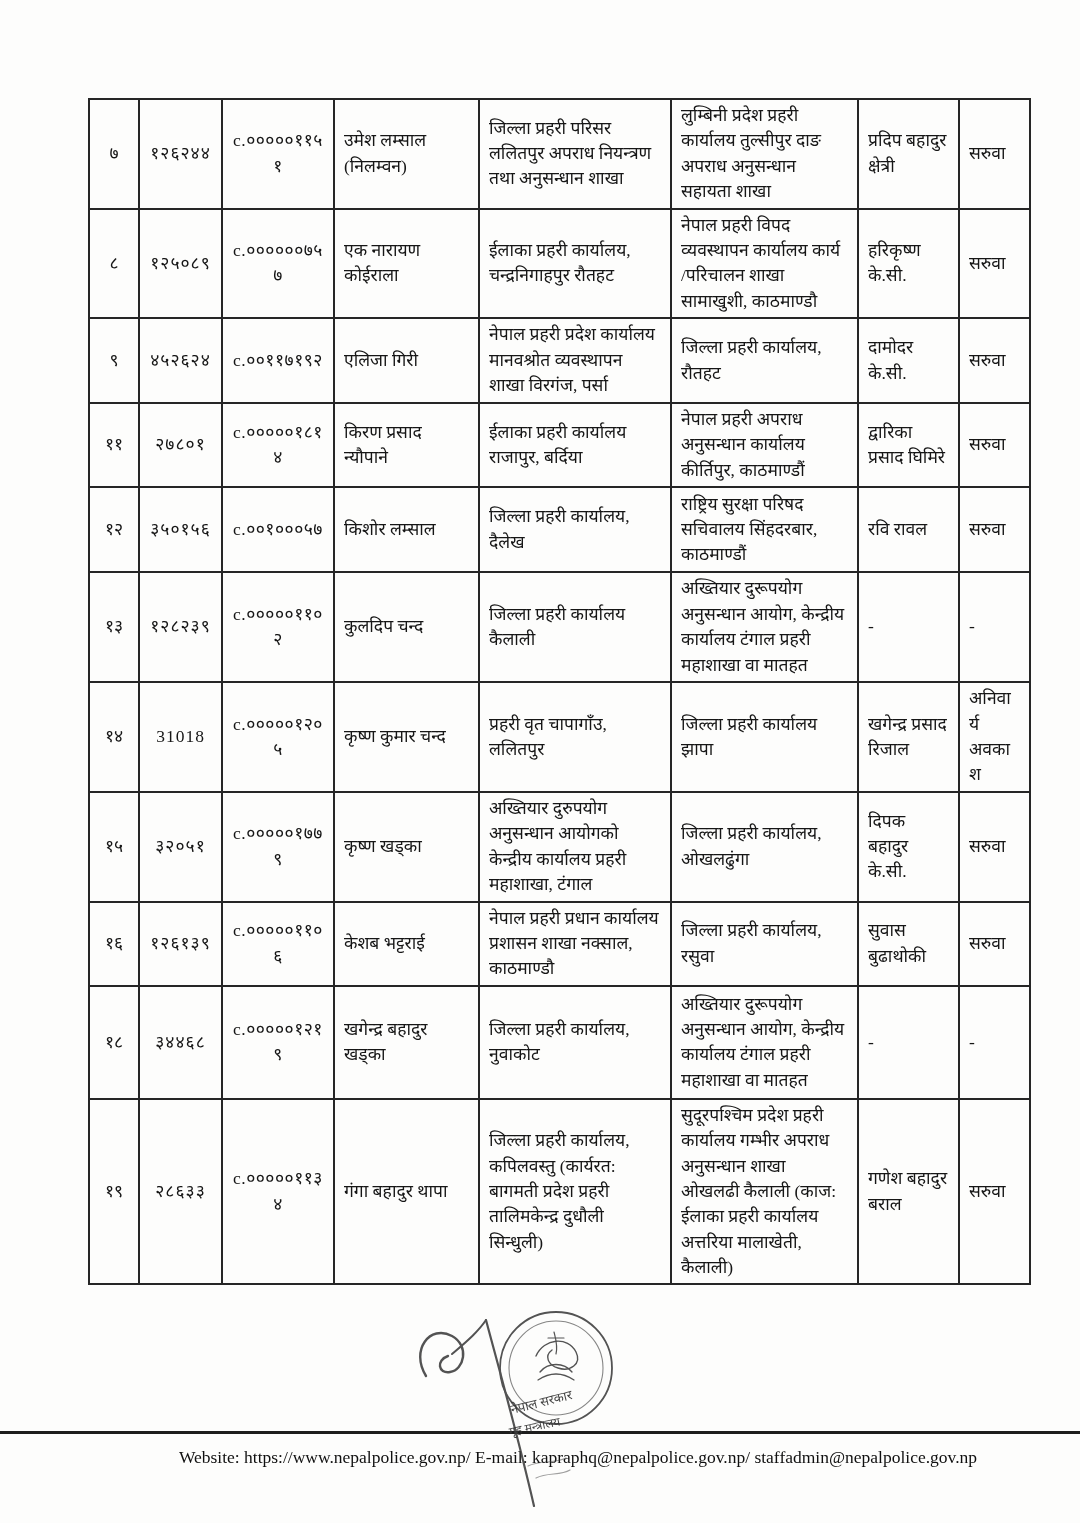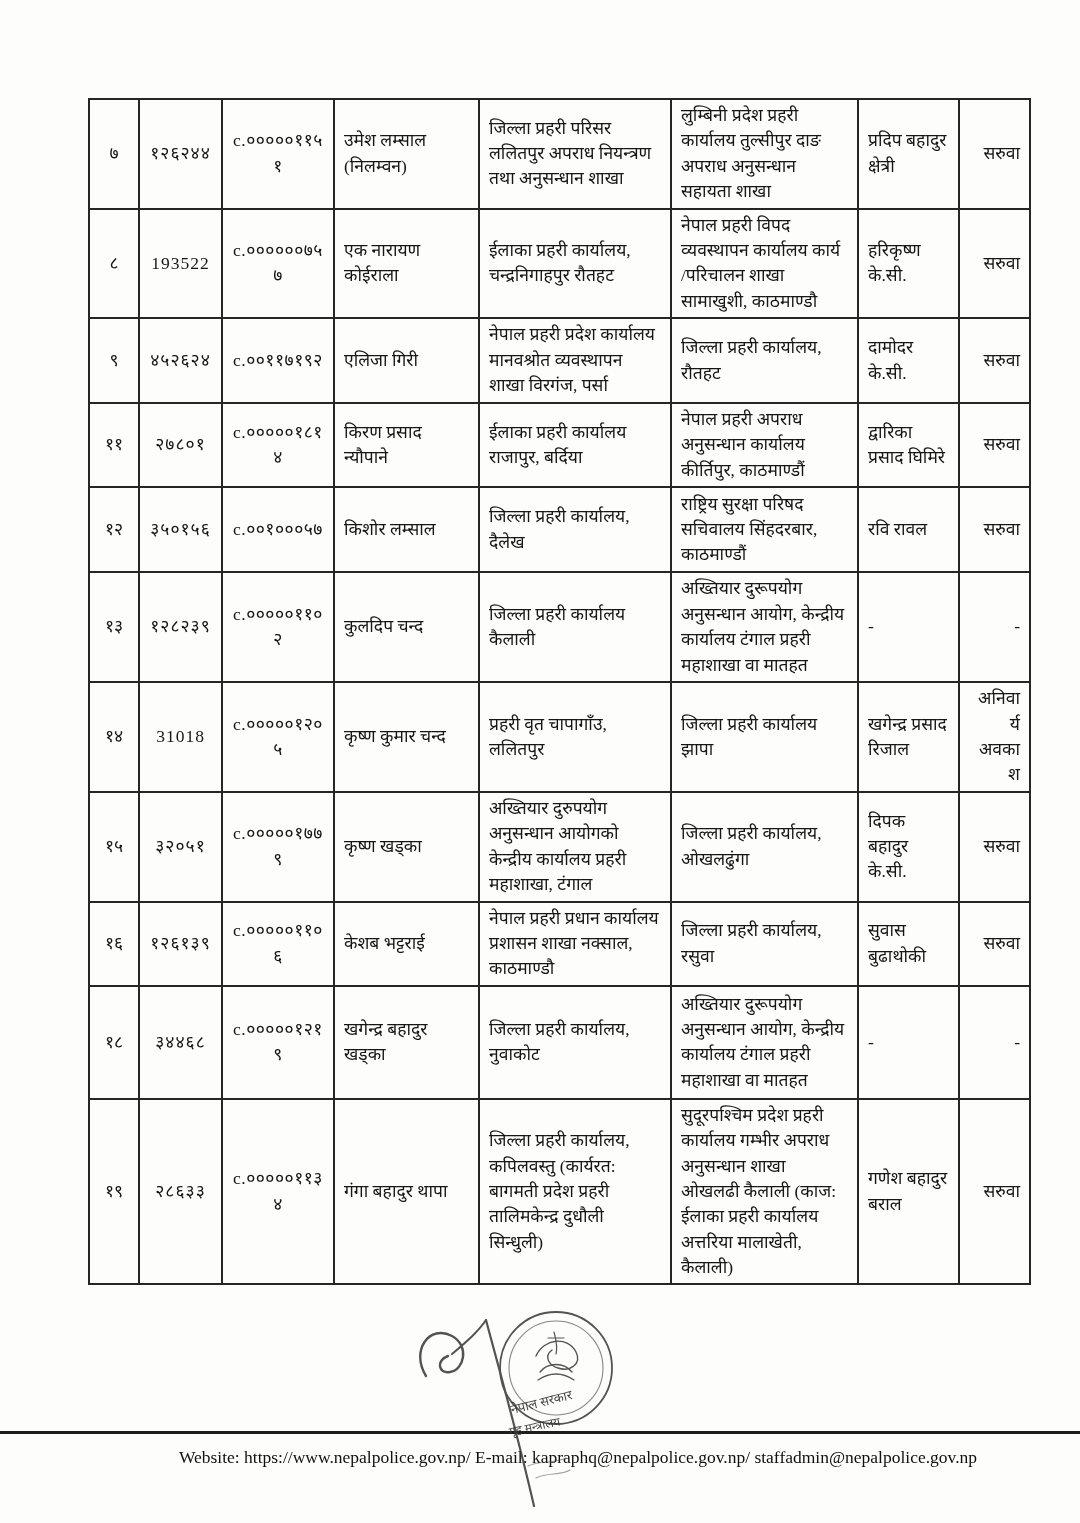--- a/index.html
+++ b/index.html
@@ -21,21 +21,21 @@
     vertical-align:middle;
     font-size:17.5px;line-height:1.45;
     word-wrap:break-word;
   }
   td.c0{text-align:center;font-size:17px;}
   td.c1{text-align:center;font-size:15px;letter-spacing:1px;}
   td.c2{text-align:center;font-size:14.5px;letter-spacing:.5px;margin-left:43px;}
   td.c3{font-size:17.5px;}
   td.c4,td.c5{font-size:17px;line-height:1.5;}
   td.c6{font-size:17px;}
-  td.c7{text-align:right;font-size:16.5px;margin-left:40px;}
+  td.c7{text-align:left;font-size:16.5px;margin-left:40px;}
   
   tr.r1{height:107px;} tr.r2{height:108px;} tr.r3{height:85px;}
   tr.r4{height:53px;}  tr.r5{height:82px;}  tr.r6{height:85px;}
   tr.r7{height:110px;} tr.r8{height:53px;}  tr.r9{height:110px;}
   tr.r10{height:80px;} tr.r11{height:59px;} tr.r12{height:113px;}
   tr.r13{height:180px;}
   .footer-rule{
     position:absolute;left:0;top:1431px;width:1080px;height:3px;
     background:#1d1d1d;z-index:1;
   }
@@ -72,21 +72,21 @@
         <td class="c1">१२६२४४</td>
         <td class="c2">c.०००००११५१</td>
         <td class="c3">उमेश लम्साल (निलम्वन)</td>
         <td class="c4">जिल्ला प्रहरी परिसर ललितपुर अपराध नियन्त्रण तथा अनुसन्धान शाखा</td>
         <td class="c5">लुम्बिनी प्रदेश प्रहरी कार्यालय तुल्सीपुर दाङ अपराध अनुसन्धान सहायता शाखा</td>
         <td class="c6">प्रदिप बहादुर क्षेत्री</td>
         <td class="c7">सरुवा</td>
       </tr>
       <tr class="r2">
         <td class="c0">८</td>
-        <td class="c1">193522</td>
+        <td class="c1">१२५०८९</td>
         <td class="c2">c.००००००७५७</td>
         <td class="c3">एक नारायण कोईराला</td>
         <td class="c4">ईलाका प्रहरी कार्यालय, चन्द्रनिगाहपुर रौतहट</td>
         <td class="c5">नेपाल प्रहरी विपद व्यवस्थापन कार्यालय कार्य /परिचालन शाखा सामाखुशी, काठमाण्डौ</td>
         <td class="c6">हरिकृष्ण के.सी.</td>
         <td class="c7">सरुवा</td>
       </tr>
       <tr class="r3">
         <td class="c0">९</td>
         <td class="c1">४५२६२४</td>

